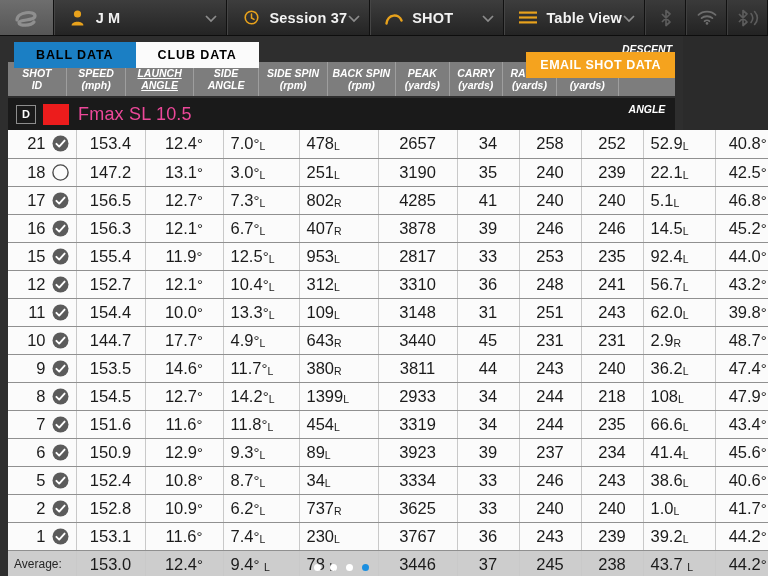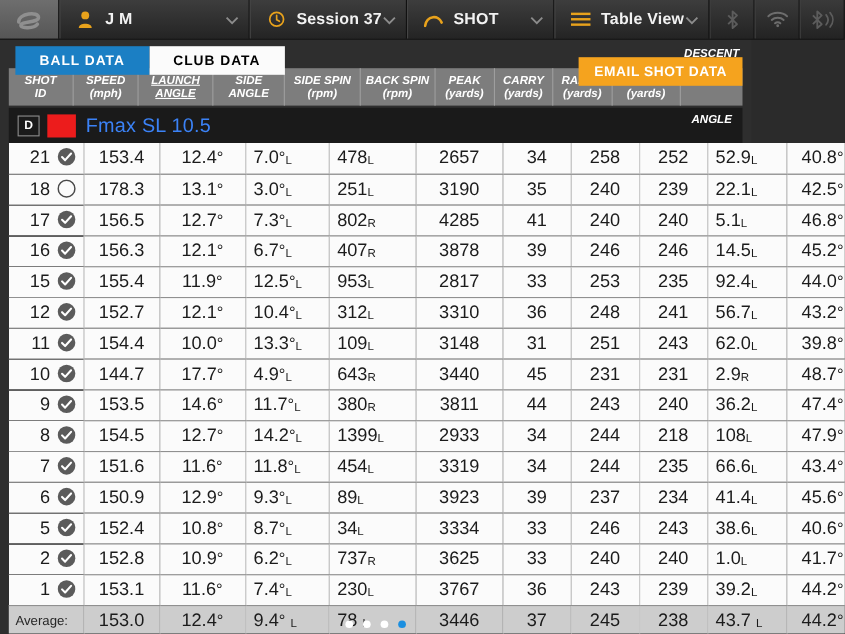--- a/index.html
+++ b/index.html
@@ -52,21 +52,21 @@
   }
 
   
   .tabzone { position: relative; height: 26px; padding: 6px 0 0 14px; }
   .tabs { display: flex; }
   .tab {
     height: 26px; padding: 0 22px;
     display: flex; align-items: center; justify-content: center;
     font-size: 12.5px; font-weight: bold; letter-spacing: .9px;
   }
-  .tab.active { background: #1b7fc4; color: #ffffff; }
+  .tab.active { background: #1b7fc4; color: #000000; }
   .tab.inactive { background: #fbfbfb; color: #000000; }
   .emailbtn {
     position: absolute; right: 8px; top: 16px;
     height: 26px; padding: 0 14px;
     background: #f5a31e; color: #ffffff;
     font-size: 12.5px; font-weight: bold; letter-spacing: .5px;
     display: flex; align-items: center; justify-content: center;
   }
 
   
@@ -83,21 +83,21 @@
   .clubrow {
     height: 32px; margin: 2px 8px 0 8px;
     background: #1a1a1a; display: flex; align-items: center; padding-left: 8px;
   }
   .club-badge {
     width: 20px; height: 19px; border: 1.5px solid #8d8d8d;
     display: flex; align-items: center; justify-content: center;
     color: #ffffff; font-size: 11px; font-weight: bold; margin-right: 7px;
   }
   .club-swatch { width: 26px; height: 21px; margin-right: 9px; }
-  .club-name { color: #3b82f6; font-size: 18px; letter-spacing: .2px; }
+  .club-name { color: #ec4899; font-size: 18px; letter-spacing: .2px; }
 
   
   .tablewrap { margin: 0 8px; }
   table.shots { border-collapse: collapse; width: 752px; table-layout: fixed; }
   table.shots td {
     height: 28px; background: #fbfbfb; color: #1b1b1b;
     font-size: 16.5px; border-bottom: 1px solid #909090;
     border-right: 1px solid #c9c9c9;
     padding: 0 7px; vertical-align: middle;
   }
@@ -308,21 +308,21 @@
             <td class="c-ctr">34</td>
             <td class="c-ctr">258</td>
             <td class="c-ctr">252</td>
             <td class="c-rt">52.9<span class="sup">L</span></td>
             <td class="c-ctr">40.8<span class="deg">°</span></td>
           </tr>
           <tr>
             <td class="c-id"><span class="idnum">18</span><span class="mark"><svg width="17" height="17" viewBox="0 0 17 17">
                   <circle cx="8.5" cy="8.5" r="7.6" fill="none" stroke="#4a4a4a" stroke-width="1.4"></circle>
                 </svg></span></td>
-            <td class="c-ctr">178.3</td>
+            <td class="c-ctr">147.2</td>
             <td class="c-ctr">13.1<span class="deg">°</span></td>
             <td class="c-rt">3.0<span class="deg">°</span><span class="sup">L</span></td>
             <td class="c-rt">251<span class="sup">L</span></td>
             <td class="c-ctr">3190</td>
             <td class="c-ctr">35</td>
             <td class="c-ctr">240</td>
             <td class="c-ctr">239</td>
             <td class="c-rt">22.1<span class="sup">L</span></td>
             <td class="c-ctr">42.5<span class="deg">°</span></td>
           </tr>

